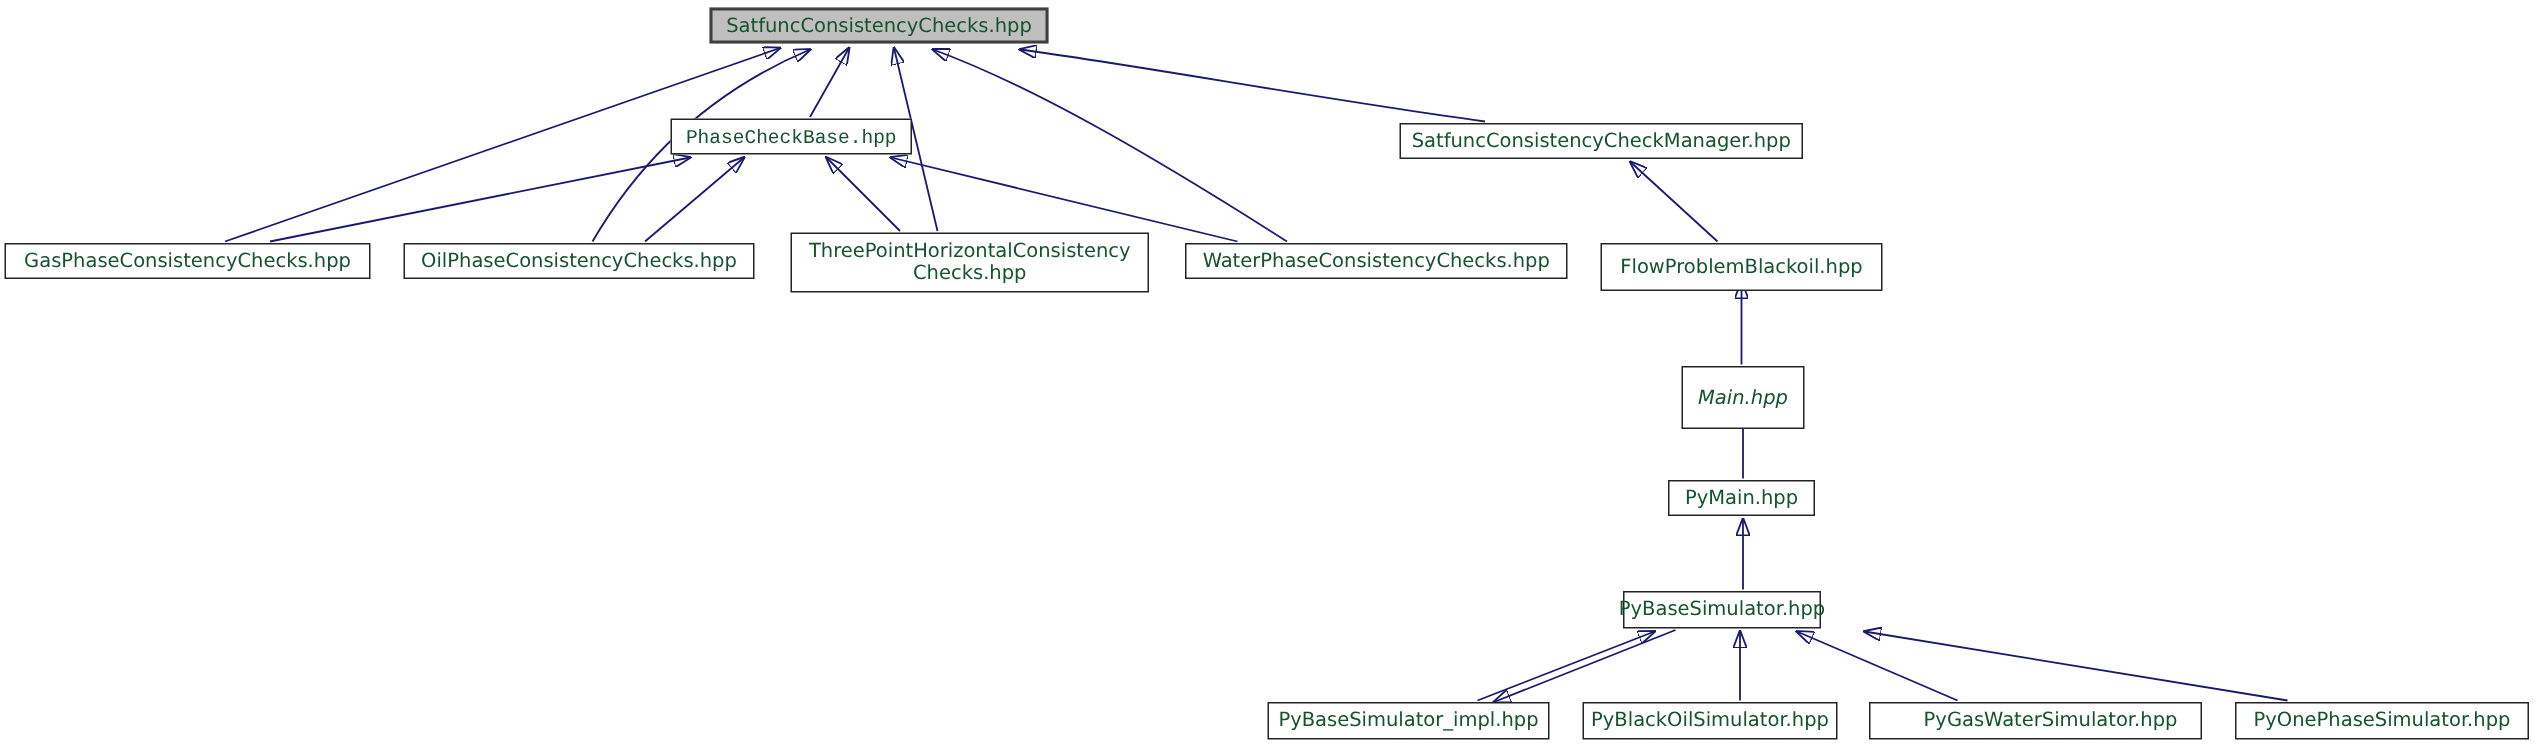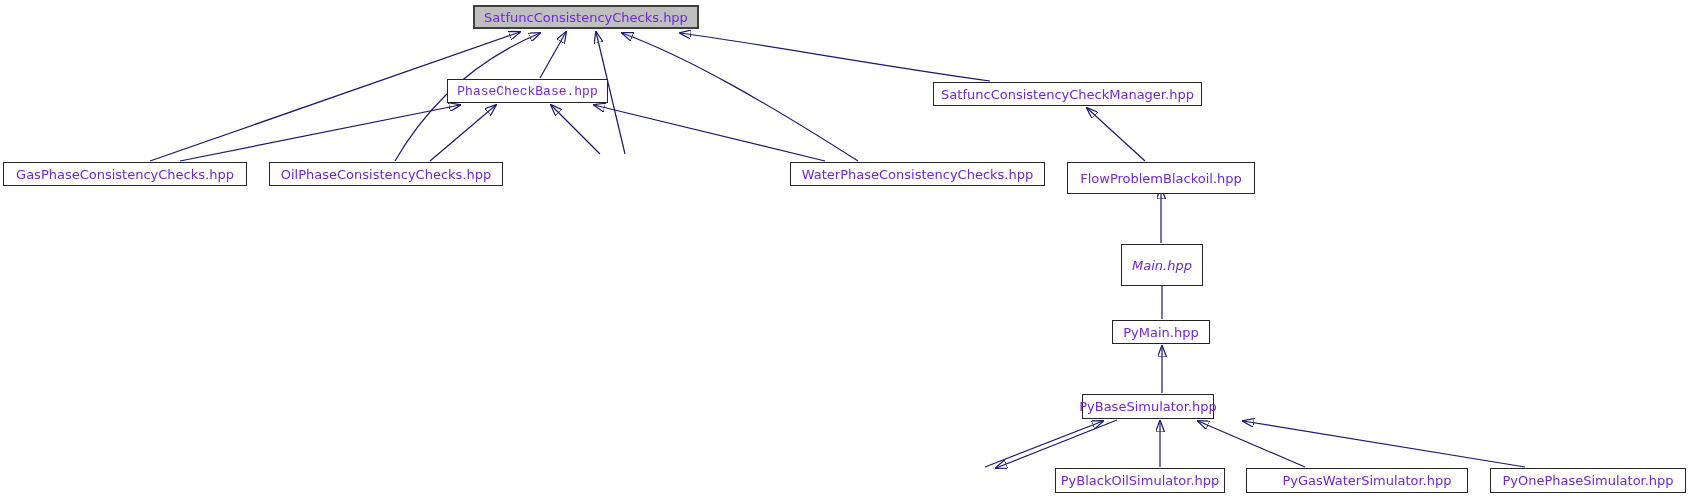--- a/index.html
+++ b/index.html
@@ -8,21 +8,21 @@
     width:1690px;height:500px;
     background:#ffffff;
     font-family:"DejaVu Sans", sans-serif;
     overflow:hidden;
   }
   .edges{position:absolute;left:0;top:0;}
   .edges path{fill:none;stroke:#191970;stroke-width:1.2px;}
   .node{
     position:absolute;box-sizing:border-box;
     background:#ffffff;border:1px solid #242424;
-    color:#6d28d9;font-size:13px;line-height:15px;
+    color:#14532d;font-size:13px;line-height:15px;
     display:flex;align-items:center;justify-content:center;
     text-align:center;padding:0 4px;white-space:normal;
   }
   .node.root{
     background:#bfbfbf;border:2px solid #3f3f3f;
   }
 </style>
 </head>
 <body>
 
@@ -58,31 +58,33 @@
   <div class="node root" style="left:473px;top:5px;width:226px;height:24px;">SatfuncConsistencyChecks.hpp</div>
 
   <div class="node" style="left:447px;top:79px;width:161px;height:24px;font-family:Liberation Mono, monospace;">PhaseCheckBase.hpp</div>
 
   <div class="node" style="left:933px;top:82px;width:269px;height:24px;">SatfuncConsistencyCheckManager.hpp</div>
 
   <div class="node" style="left:3px;top:162px;width:244px;height:24px;">GasPhaseConsistencyChecks.hpp</div>
 
   <div class="node" style="left:269px;top:162px;width:234px;height:24px;">OilPhaseConsistencyChecks.hpp</div>
 
+  <div class="node" style="left:527px;top:155px;width:239px;height:40px;">ThreePointHorizontalConsistency Checks.hpp</div>
 
   <div class="node" style="left:790px;top:162px;width:255px;height:24px;">WaterPhaseConsistencyChecks.hpp</div>
 
   <div class="node" style="left:1067px;top:162px;width:188px;height:32px;">FlowProblemBlackoil.hpp</div>
 
   <div class="node" style="left:1121px;top:244px;width:82px;height:42px;font-style:italic;">Main.hpp</div>
 
   <div class="node" style="left:1112px;top:320px;width:98px;height:24px;">PyMain.hpp</div>
 
   <div class="node" style="left:1082px;top:394px;width:132px;height:25px;">PyBaseSimulator.hpp</div>
 
+  <div class="node" style="left:845px;top:468px;width:188px;height:25px;">PyBaseSimulator_impl.hpp</div>
 
   <div class="node" style="left:1055px;top:468px;width:170px;height:25px;">PyBlackOilSimulator.hpp</div>
 
   <div class="node" style="left:1246px;top:468px;width:222px;height:25px;padding-left:24px;">PyGasWaterSimulator.hpp</div>
 
   <div class="node" style="left:1490px;top:468px;width:196px;height:25px;">PyOnePhaseSimulator.hpp</div>
 
 </div>
 
 </body></html>

